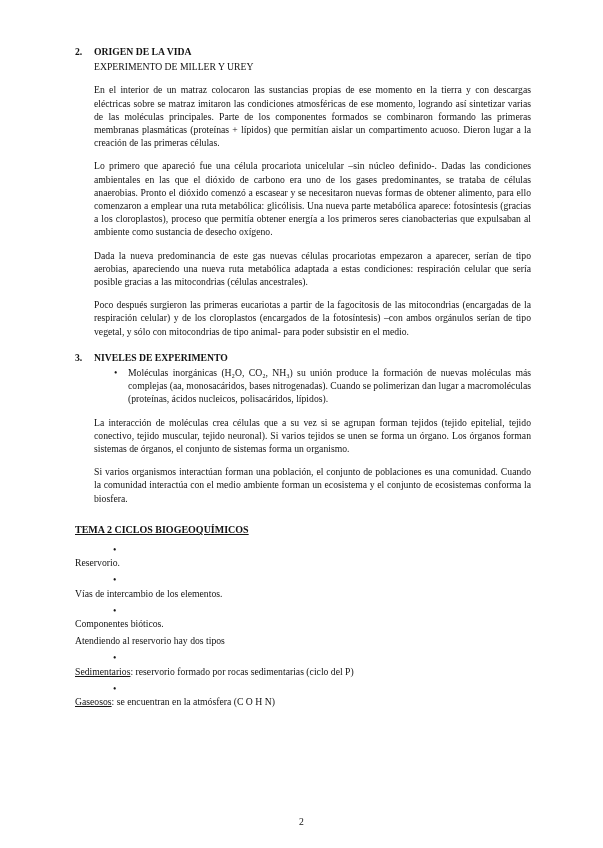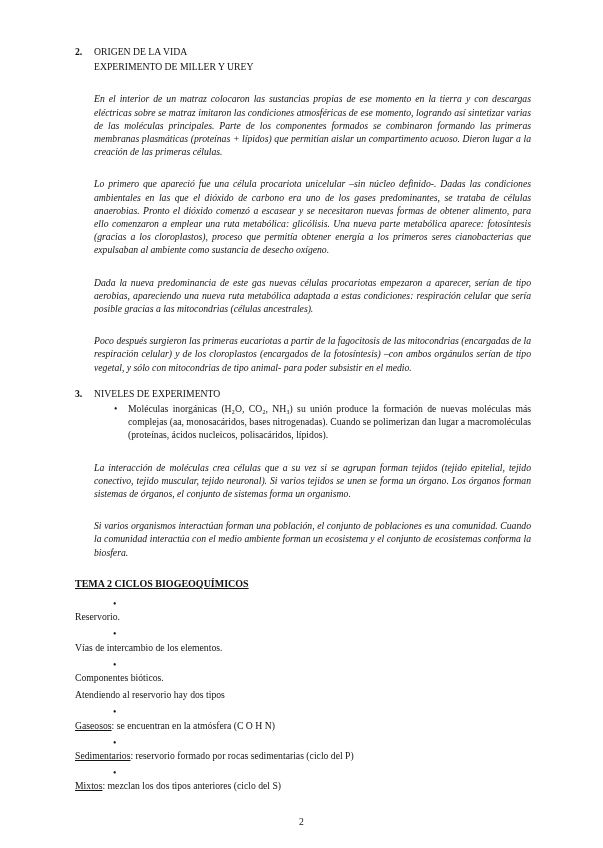--- a/index.html
+++ b/index.html
@@ -13,23 +13,23 @@
     font-family: "Liberation Serif", serif;
     font-size: 9.7px;
     line-height: 13.2px;
     padding: 45px 72px 0 75px;
     overflow: hidden;
   }
   .numbered-section { display: flex; }
   .numbered-section + .numbered-section { margin-top: 13px; }
   .sec-num { width: 19px; flex-shrink: 0; font-weight: bold; }
   .sec-body { flex: 1; min-width: 0; }
-  .sec-title { font-weight: normal; }
+  .sec-title { font-weight: bold; }
   .sec-subtitle { margin-top: 2px; }
-  p.just { text-align: justify; margin-top: 19px; font-style: italic; }
+  p.just { text-align: justify; margin-top: 10px; }
   .bullets { margin-top: 2px; }
   .bullet-item { display: flex; margin-top: 2px; }
   .bullet-item.spread { margin-top: 4px; flex-direction: column; }
   .indent-s3 { margin-left: 20px; }
   .indent-t2 { margin-left: 38px; }
   .bullet-dot { width: 14px; flex-shrink: 0; }
   .bullet-dot::before { content: "\2022"; }
   .bullet-text { flex: 1; min-width: 0; text-align: justify; }
   .tema-heading {
     margin-top: 15px;
@@ -96,27 +96,23 @@
       <span class="bullet-dot indent-t2"></span>
       <span class="bullet-text">Componentes bióticos.</span>
     </div>
   </div>
 
   <div class="plain-line tight">Atendiendo al reservorio hay dos tipos</div>
 
   <div>
     <div class="bullet-item spread">
       <span class="bullet-dot indent-t2"></span>
-      <span class="bullet-text"><span class="term">Gaseosos</span><span>: se encuentran en la atmósfera (C O H N)</span></span>
-    </div>
-    <div class="bullet-item spread">
-      <span class="bullet-dot indent-t2"></span>
       <span class="bullet-text"><span class="term">Sedimentarios</span><span>: reservorio formado por rocas sedimentarias (ciclo del P)</span></span>
     </div>
     <div class="bullet-item spread">
       <span class="bullet-dot indent-t2"></span>
-      <span class="bullet-text"><span class="term">Mixtos</span><span>: mezclan los dos tipos anteriores (ciclo del S)</span></span>
+      <span class="bullet-text"><span class="term">Gaseosos</span><span>: se encuentran en la atmósfera (C O H N)</span></span>
     </div>
   </div>
 
   <div class="page-number">2</div>
 
 </div>
 
 </body></html>

